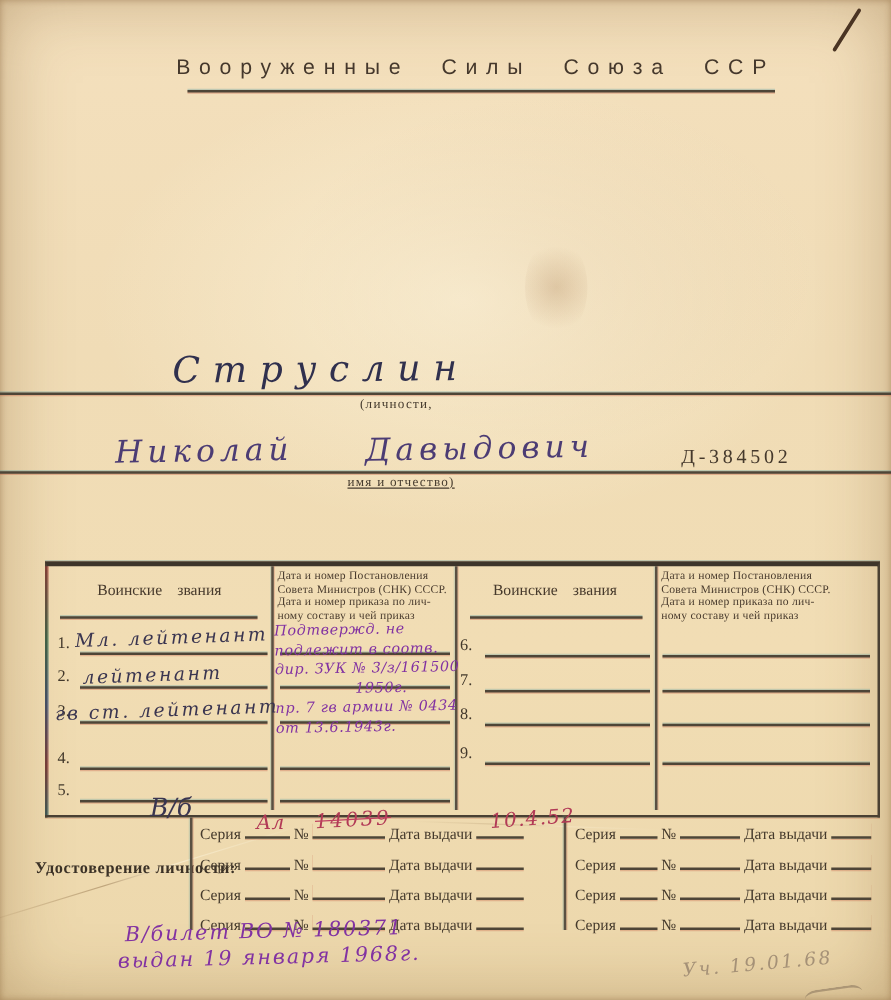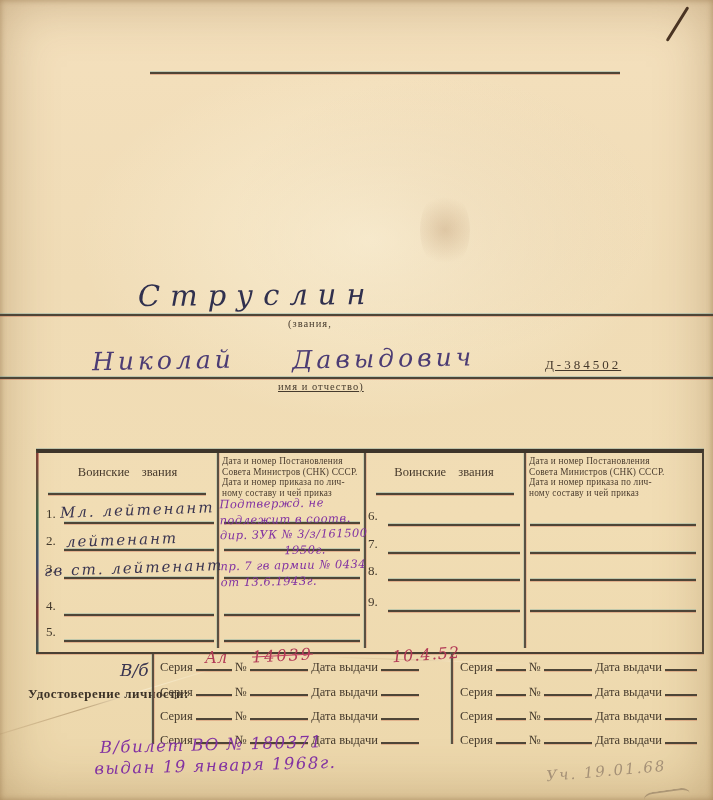--- a/index.html
+++ b/index.html
@@ -17,21 +17,21 @@
   .hline{position:absolute;height:2px;background:#4e4537;
     box-shadow:0 1px 0 rgba(196,88,64,.35), 0 -1px 0 rgba(72,150,158,.30);}
   .vline{position:absolute;width:2px;background:#5a5042;
     box-shadow:1px 0 0 rgba(196,88,64,.25), -1px 0 0 rgba(72,150,158,.22);}
   .org-title{left:0;right:0;top:44px;text-align:center;padding-left:48px;
     font-family:"Liberation Sans",sans-serif;font-size:17px;letter-spacing:7px;
     word-spacing:14px;color:#45382c;font-weight:500;}
   .doc-title{left:0;right:0;top:220px;text-align:center;padding-left:46px;
     font-size:27px;font-weight:bold;letter-spacing:5px;word-spacing:10px;color:#3a3126;}
   .small-label{font-size:10.5px;color:#463b2e;letter-spacing:1px;}
-  .typed-code{font-size:13px;letter-spacing:3px;color:#45392c;text-decoration:underline;}
+  .typed-code{font-size:16px;letter-spacing:3px;color:#45392c;}
   
   .hw{font-family:"DejaVu Serif",serif;font-style:italic;}
   .hw-surname{font-size:29px;letter-spacing:10px;color:#30304e;transform:rotate(-.5deg);}
   .hw-name{font-size:25px;letter-spacing:4px;color:#4c3c74;}
   .hw-rank{font-size:15px;letter-spacing:2px;color:#3a3550;white-space:nowrap;}
   .hw-purple{color:#8232a2;}
   .hw-note{font-size:11.5px;line-height:15.5px;letter-spacing:.5px;transform:rotate(-1deg);}
   .note-indent{padding-left:64px;}
   .hw-crimson{color:#b23a56;}
   .struck{text-decoration:line-through;text-decoration-color:#c04060;}
@@ -63,26 +63,27 @@
 </head>
 <body>
 
 <div class="page">
 
   <div class="abs pen-stroke"></div>
   <div class="crease" style="left:-30px;top:700px;width:280px;transform:rotate(-17deg);"></div>
   <div class="crease" style="left:330px;top:660px;width:200px;transform:rotate(2deg);opacity:.5;"></div>
   <div class="stain" style="left:420px;top:190px;width:50px;height:80px;"></div>
 
+  <div class="abs org-title">Вооруженные Силы Союза ССР</div>
   <div class="hline" style="left:150px;top:72px;width:470px;"></div>
 
 
   <div class="abs hw hw-surname" style="left:138px;top:278px;">Струслин</div>
   <div class="hline" style="left:0;top:314px;width:713px;"></div>
-  <div class="abs small-label" style="left:288px;top:318px;">(звания,</div>
+  <div class="abs small-label" style="left:288px;top:318px;">(личности,</div>
 
   <div class="abs hw hw-name" style="left:92px;top:346px;transform:rotate(-1deg);">Николай</div>
   <div class="abs hw hw-name" style="left:292px;top:344px;transform:rotate(-1deg);">Давыдович</div>
   <div class="abs typed-code" style="left:545px;top:357px;">Д-384502</div>
   <div class="hline" style="left:0;top:377px;width:713px;"></div>
   <div class="abs small-label" style="left:278px;top:381px;text-decoration:underline;">имя и отчество)</div>
 
   <div class="abs rank-table">
 
     <div class="vline" style="left:179px;top:0;height:195px;"></div>
@@ -160,21 +161,21 @@
     <div class="abs hw hw-purple hw-note" style="left:182px;top:43px;width:150px;">
       <div>Подтвержд. не</div>
       <div>подлежит в соотв.</div>
       <div>дир. ЗУК № 3/з/161500</div>
       <div class="note-indent">1950г.</div>
       <div>пр. 7 гв армии № 0434</div>
       <div>от 13.6.1943г.</div>
     </div>
   </div>
 
-  <div class="abs hw" style="left:120px;top:660px;font-size:17px;color:#3a3550;">В/б</div>
+  <div class="abs hw" style="left:120px;top:634px;font-size:20px;color:#3a3550;">В/б</div>
   <div class="abs id-label" style="left:28px;top:686px;">Удостоверение личности:</div>
   <div class="vline" style="left:152px;top:654px;height:90px;"></div>
   <div class="vline" style="left:451px;top:652px;height:92px;"></div>
 
   <div class="idrow" style="left:160px;top:658px;">
     <span>Серия</span>
     <span class="blank" style="width:36px;"></span>
     <span>№</span>
     <span class="blank" style="width:58px;"></span>
     <span>Дата выдачи</span>

